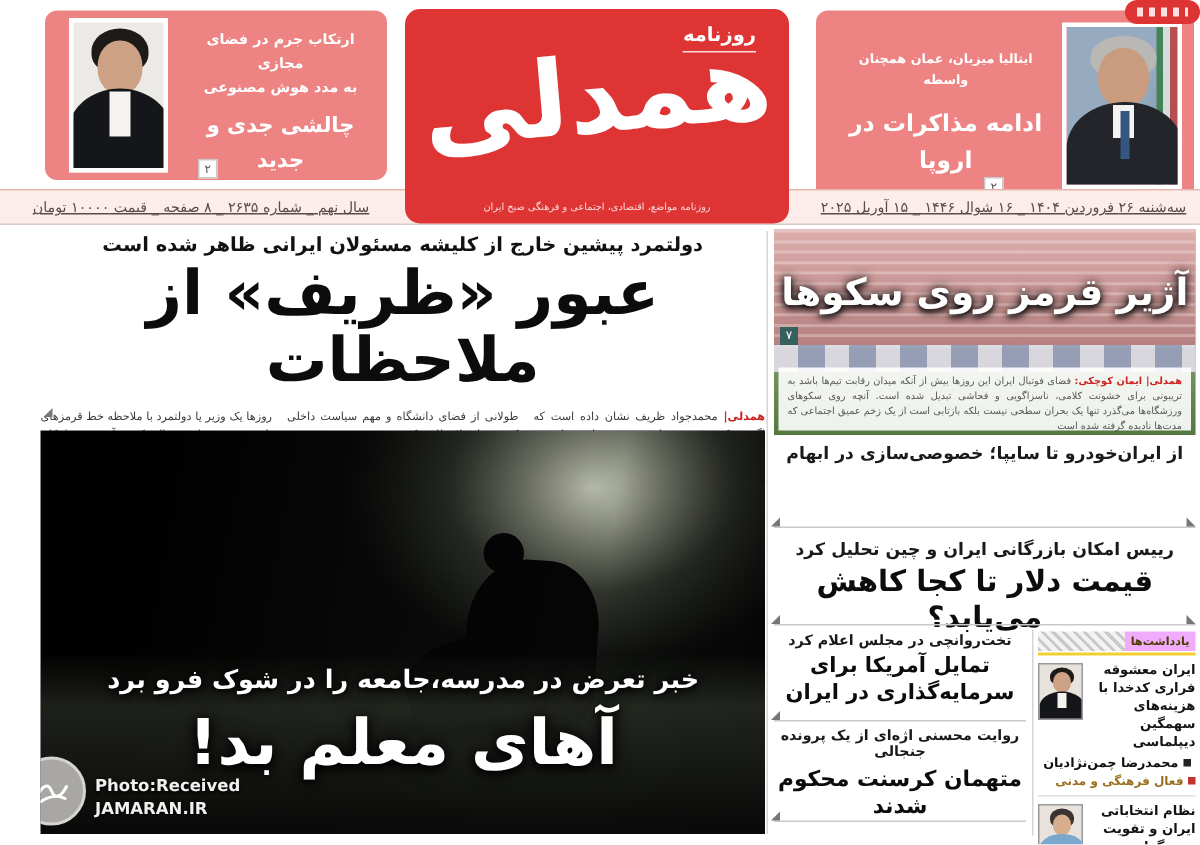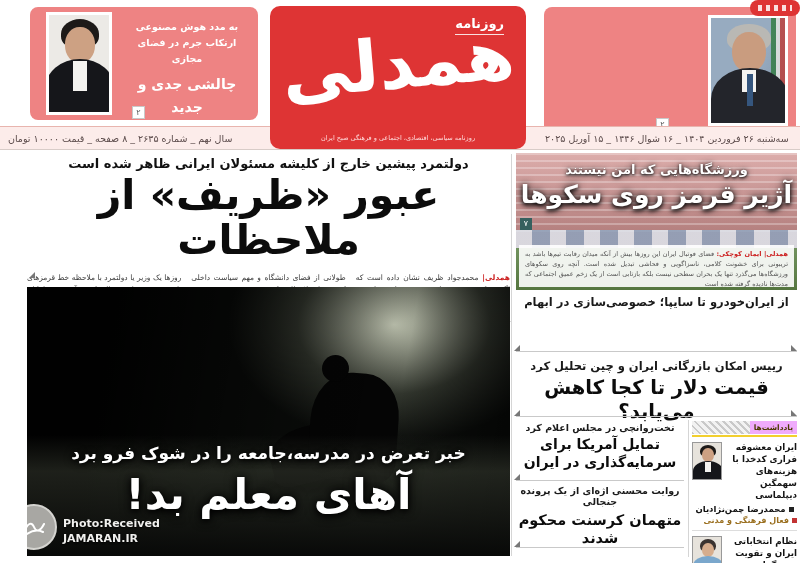--- a/index.html
+++ b/index.html
@@ -42,21 +42,21 @@
     font-size:70px; font-weight:bold; color:#fff; line-height:1.2; transform:rotate(-5deg); }
   .logo-tagline { position:absolute; bottom:7px; left:0; width:100%; text-align:center;
     font-size:6.5px; color:#ffdada; }
   .corner-tab { position:absolute; left:750px; top:0; width:50px; height:16px; background:#de3434;
     border-radius:8px; z-index:5; }
   .corner-tab::before { content:""; position:absolute; left:8px; right:8px; top:5px; height:6px;
     background:repeating-linear-gradient(90deg, rgba(255,255,255,.85) 0 4px, transparent 4px 8px); }
   .dateline { position:absolute; left:0; top:126px; width:800px; height:24px; background:#fcecea;
     border-top:1px solid #e8b4ae; border-bottom:1px solid #d8ccc8; z-index:1; }
   .dateline-seg { position:absolute; top:0; height:24px; line-height:24px; font-size:9.5px;
-    color:#5a4a4a; text-align:left; white-space:nowrap; overflow:hidden; }
+    color:#5a4a4a; text-align:center; white-space:nowrap; overflow:hidden;text-decoration:underline; }
   .dateline-issue { left:8px;  width:252px; }
   .dateline-date  { left:545px; width:248px; }
   
   .lead { position:absolute; left:27px; top:156px; width:483px; }
   .lead-kicker { text-align:center; font-size:13px; font-weight:bold; color:#111; }
   .lead-headline { text-align:center; font-size:41px; font-weight:bold; color:#0c0c0c; line-height:1.1; margin-top:2px; }
   .lead-body { display:flex; gap:10px; margin-top:9px; }
   .lead-col { flex:1; font-size:7.5px; color:#3a3a3a; text-align:justify; line-height:1.6; }
   .lead-red { color:#cc2222; font-weight:bold; }
   
@@ -142,42 +142,46 @@
 <div class="page">
 
   <div class="promo promo-left">
     <div class="promo-photo">
       <div class="av-hair" style="left:12px; top:4px; width:38px; height:30px;"></div>
       <div class="av-face" style="left:16px; top:12px; width:30px; height:36px;"></div>
       <div class="av-suit" style="left:-4px; top:44px; width:70px; height:60px;"></div>
       <div class="av-shirt" style="left:24px; top:46px; width:14px; height:30px;"></div>
     </div>
     <div class="promo-text">
+      <div class="promo-kicker">ارتکاب جرم در فضای مجازی</div>
       <div class="promo-kicker">به مدد هوش مصنوعی</div>
-      <div class="promo-kicker">ارتکاب جرم در فضای مجازی</div>
       <div class="promo-title">چالشی جدی و جدید</div>
       <div class="promo-title" style="margin-top:2px;">برای حاکمیت</div>
     </div>
     <div class="page-badge">۲</div>
   </div>
 
   <div class="logo-box">
     <div class="logo-roozname">روزنامه</div>
     <div class="logo-name">همدلی</div>
-    <div class="logo-tagline">روزنامه سیاسی، اقتصادی، اجتماعی و فرهنگی صبح ایران</div>
+    <div class="logo-tagline">روزنامه مواضع، اقتصادی، اجتماعی و فرهنگی صبح ایران</div>
   </div>
 
   <div class="promo promo-right">
     <div class="promo-photo">
       <div class="flag-strip"></div>
       <div class="av-hair" style="left:16px; top:6px; width:44px; height:28px; background:#b9b8b4;"></div>
       <div class="av-face" style="left:21px; top:14px; width:34px; height:40px; background:#c99c7f;"></div>
       <div class="av-suit" style="left:0px; top:50px; width:78px; height:62px; background:#23252b;"></div>
       <div class="av-shirt" style="left:31px; top:52px; width:14px; height:22px;"></div>
       <div class="av-tie" style="left:36px; top:56px; width:6px; height:32px;"></div>
+    </div>
+    <div class="promo-text">
+      <div class="promo-kicker">ایتالیا میزبان، عمان همچنان واسطه</div>
+      <div class="promo-title">ادامه مذاکرات در اروپا</div>
     </div>
     <div class="page-badge">۲</div>
   </div>
 
   <div class="corner-tab"></div>
 
   <div class="dateline">
     <div class="dateline-seg dateline-issue">سال نهم _ شماره ۲۶۳۵ _ ۸ صفحه _ قیمت ۱۰۰۰۰ تومان</div>
     <div class="dateline-seg dateline-date">سه‌شنبه ۲۶ فروردین ۱۴۰۴ _ ۱۶ شوال ۱۴۴۶ _ ۱۵ آوریل ۲۰۲۵</div>
   </div>
@@ -214,21 +218,20 @@
     </div>
   </div>
 
   <div class="vdiv vdiv-main"></div>
   <div class="vdiv vdiv-sub"></div>
 
   <div class="stadium">
     <div class="st-stands"></div>
     <div class="st-band"></div>
     <div class="st-pitch"></div>
-    <div class="st-kicker">ورزشگاه‌هایی که امن نیستند</div>
     <div class="st-headline">آژیر قرمز روی سکوها</div>
     <div class="st-overlay">
       <span class="lead-red">همدلی| ایمان کوچکی:</span>
       <span>فضای فوتبال ایران این روزها بیش از آنکه میدان رقابت تیم‌ها باشد به تریبونی برای خشونت کلامی، ناسزاگویی و فحاشی تبدیل شده است. آنچه روی سکوهای ورزشگاه‌ها می‌گذرد تنها یک بحران سطحی نیست بلکه بازتابی است از یک زخم عمیق اجتماعی که مدت‌ها نادیده گرفته شده است</span>
     </div>
     <div class="st-badge">۷</div>
   </div>
 
   <div class="article art-1">
     <div class="art-kicker">از ایران‌خودرو تا سایپا؛ خصوصی‌سازی در ابهام</div>

